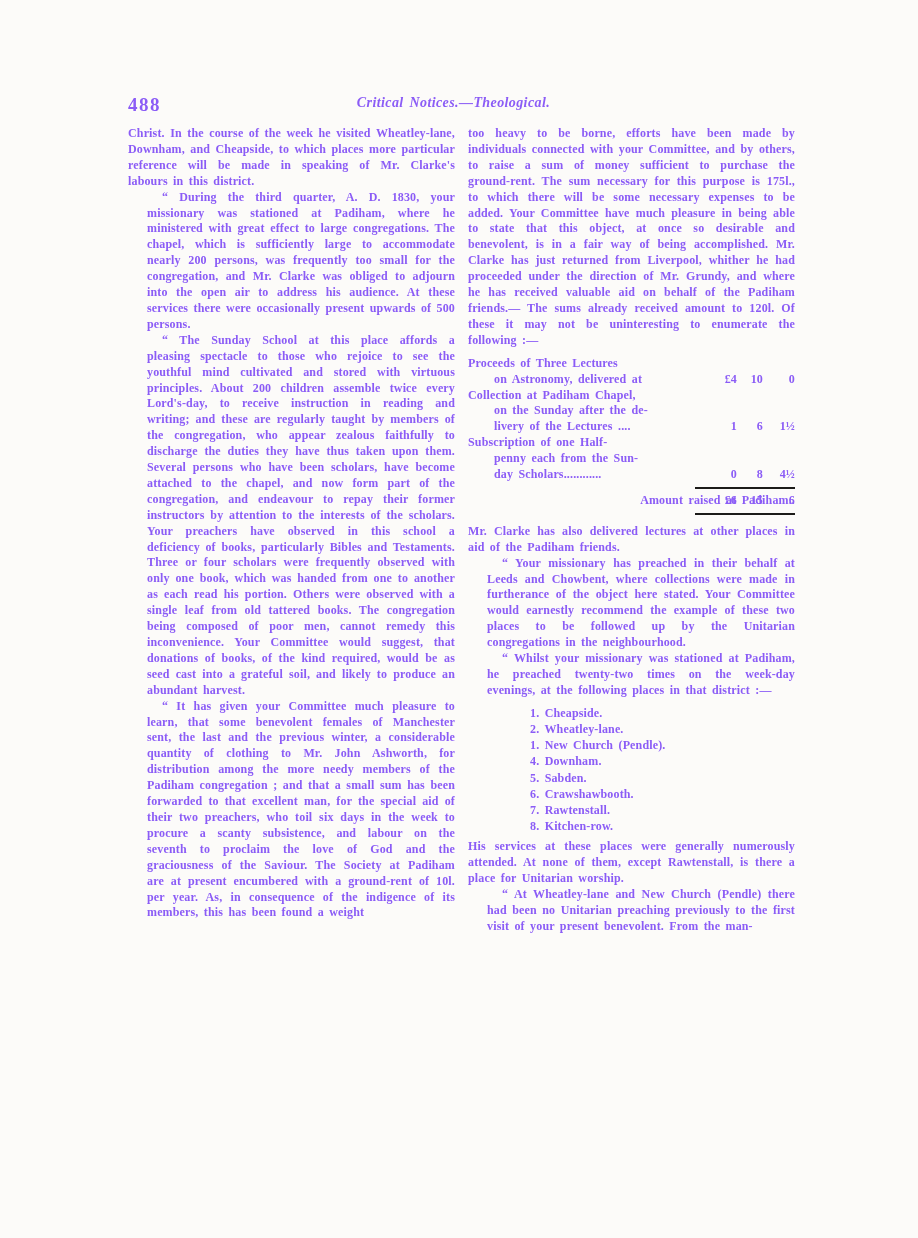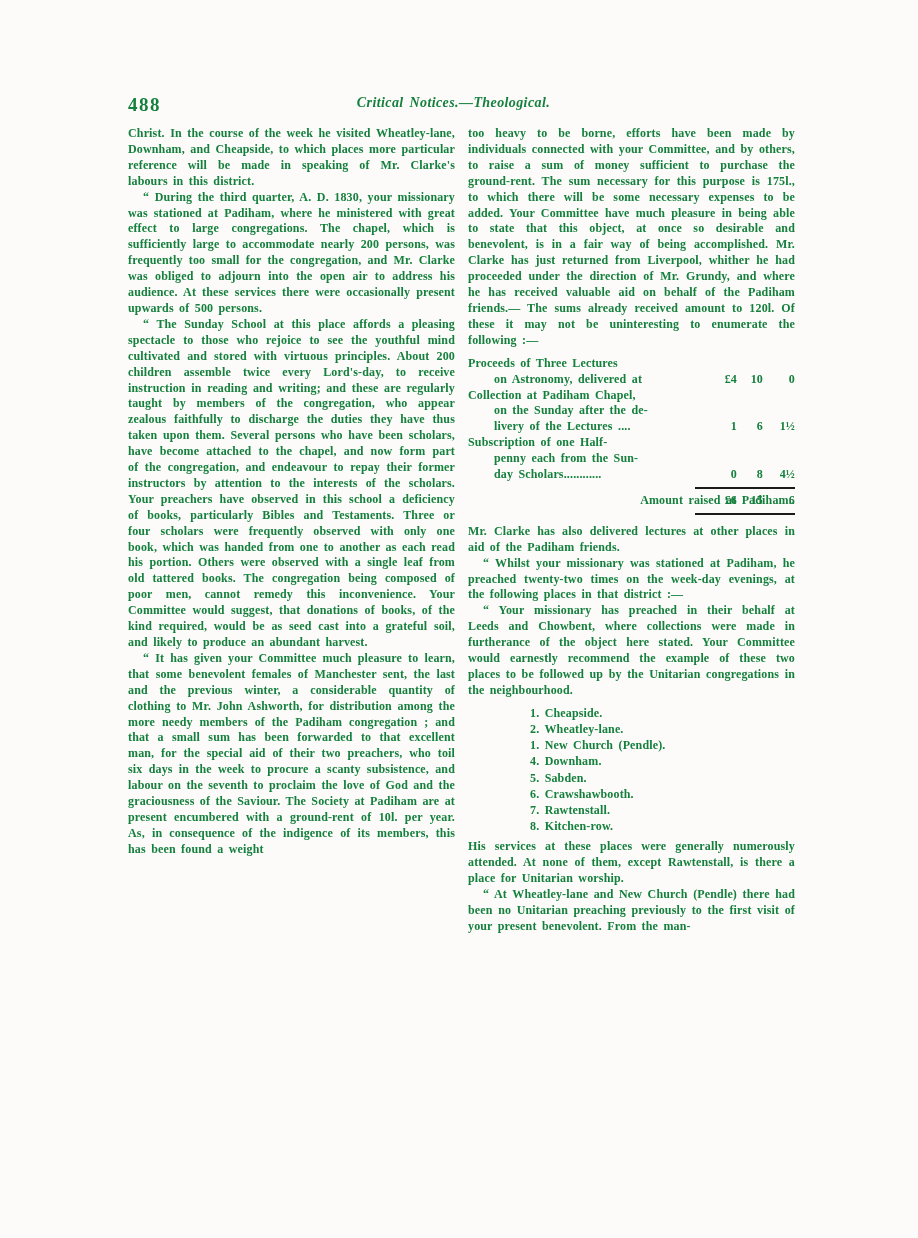--- a/index.html
+++ b/index.html
@@ -1,21 +1,21 @@
 <!DOCTYPE html>
 <html><head>
 <meta charset="utf-8">
 <style>
   html,body { margin:0; padding:0; background:#e8e6e2; }
   .page {
     position:relative;
     width:918px; height:1238px;
     background:#fcfbf9;
     font-family:"Liberation Serif","DejaVu Serif",serif;
-    color:#15803d;
+    color:#8b5cf6;
     font-weight:bold;
     overflow:hidden;
   }
   .header { position:absolute; top:94px; left:128px; width:667px; height:26px; }
   .page-num {
     position:absolute; left:0; top:0;
     font-size:19px; letter-spacing:1.5px;
   }
   .running-title {
     position:absolute; left:0; right:16px; top:1px;
@@ -26,21 +26,21 @@
     position:absolute; top:126px; left:128px; width:667px;
     display:flex; gap:13px;
   }
   .col {
     width:327px;
     font-size:12px; line-height:15.9px;
     text-align:justify;
     letter-spacing:0.15px; word-spacing:2.2px;
   }
   .col p { margin:0; }
-  .col p.q { text-indent:15px; }
+  .col p.q { text-indent:15px;margin-left:19px; }
   
   .acct { margin:7px 0 4px; }
   .acct-row { position:relative; }
   .acct-desc div { text-align:left; word-spacing:2.2px; }
   .acct-desc .cont { padding-left:26px; }
   .acct-amts {
     position:absolute; right:0; bottom:0;
     display:flex; text-align:right;
   }
   .amt-l { width:36px; text-align:right; }
@@ -129,22 +129,22 @@
             <span class="amt-d">6</span>
           </div>
         </div>
 
         <div class="rule"></div>
       </div>
 
       <div class="gap-s"></div>
 
       <p>Mr. Clarke has also delivered lectures at other places in aid of the Padiham friends.</p>
+      <p class="q">“ Your missionary has preached in their behalf at Leeds and Chowbent, where collections were made in furtherance of the object here stated. Your Committee would earnestly recommend the example of these two places to be followed up by the Unitarian congregations in the neighbourhood.</p>
       <p class="q">“ Whilst your missionary was stationed at Padiham, he preached twenty-two times on the week-day evenings, at the following places in that district :—</p>
-      <p class="q">“ Your missionary has preached in their behalf at Leeds and Chowbent, where collections were made in furtherance of the object here stated. Your Committee would earnestly recommend the example of these two places to be followed up by the Unitarian congregations in the neighbourhood.</p>
 
       <div class="plist">
         <div>1. Cheapside.</div>
         <div>2. Wheatley-lane.</div>
         <div>1. New Church (Pendle).</div>
         <div>4. Downham.</div>
         <div>5. Sabden.</div>
         <div>6. Crawshawbooth.</div>
         <div>7. Rawtenstall.</div>
         <div>8. Kitchen-row.</div>

